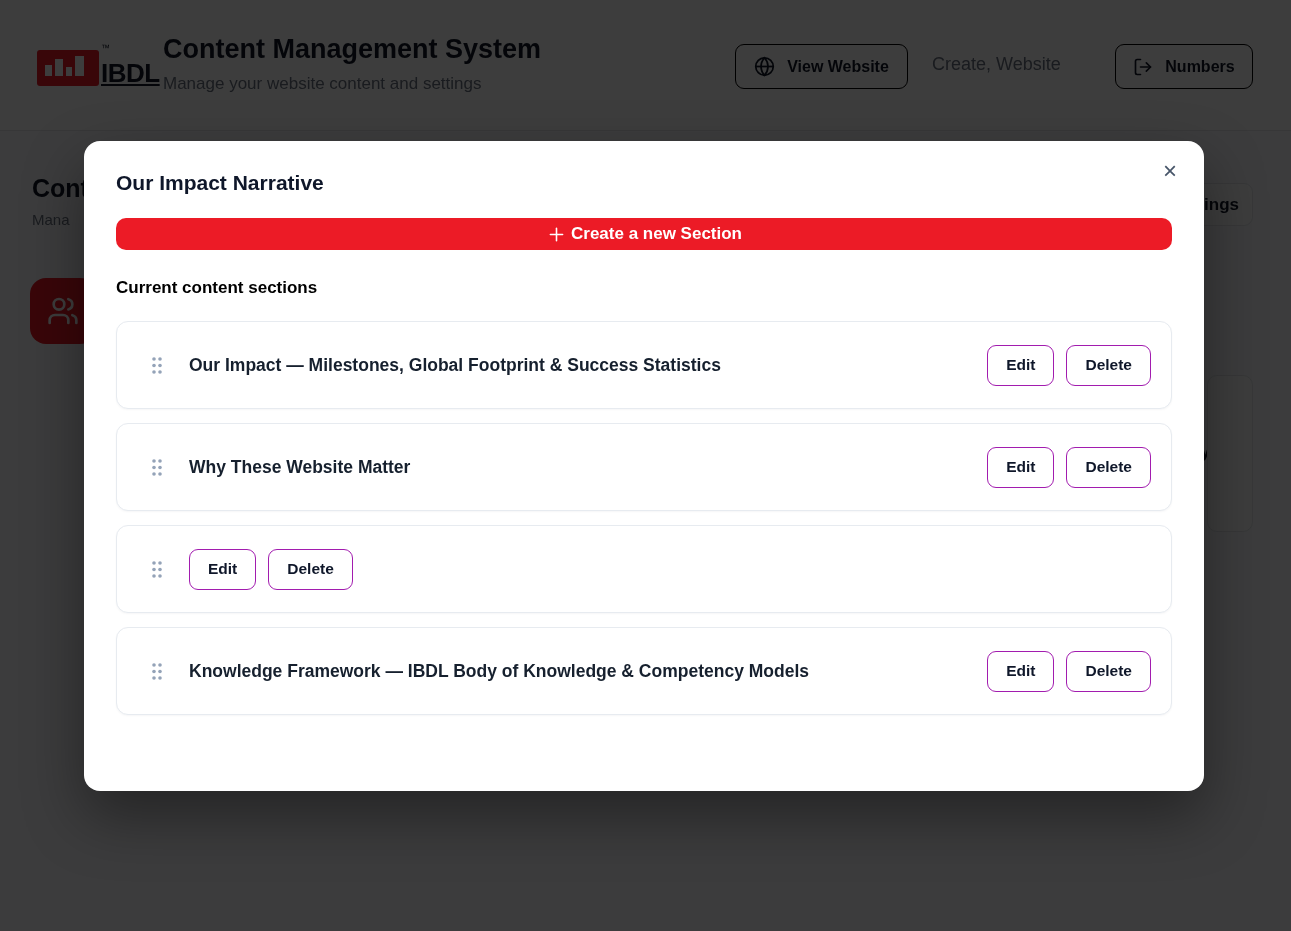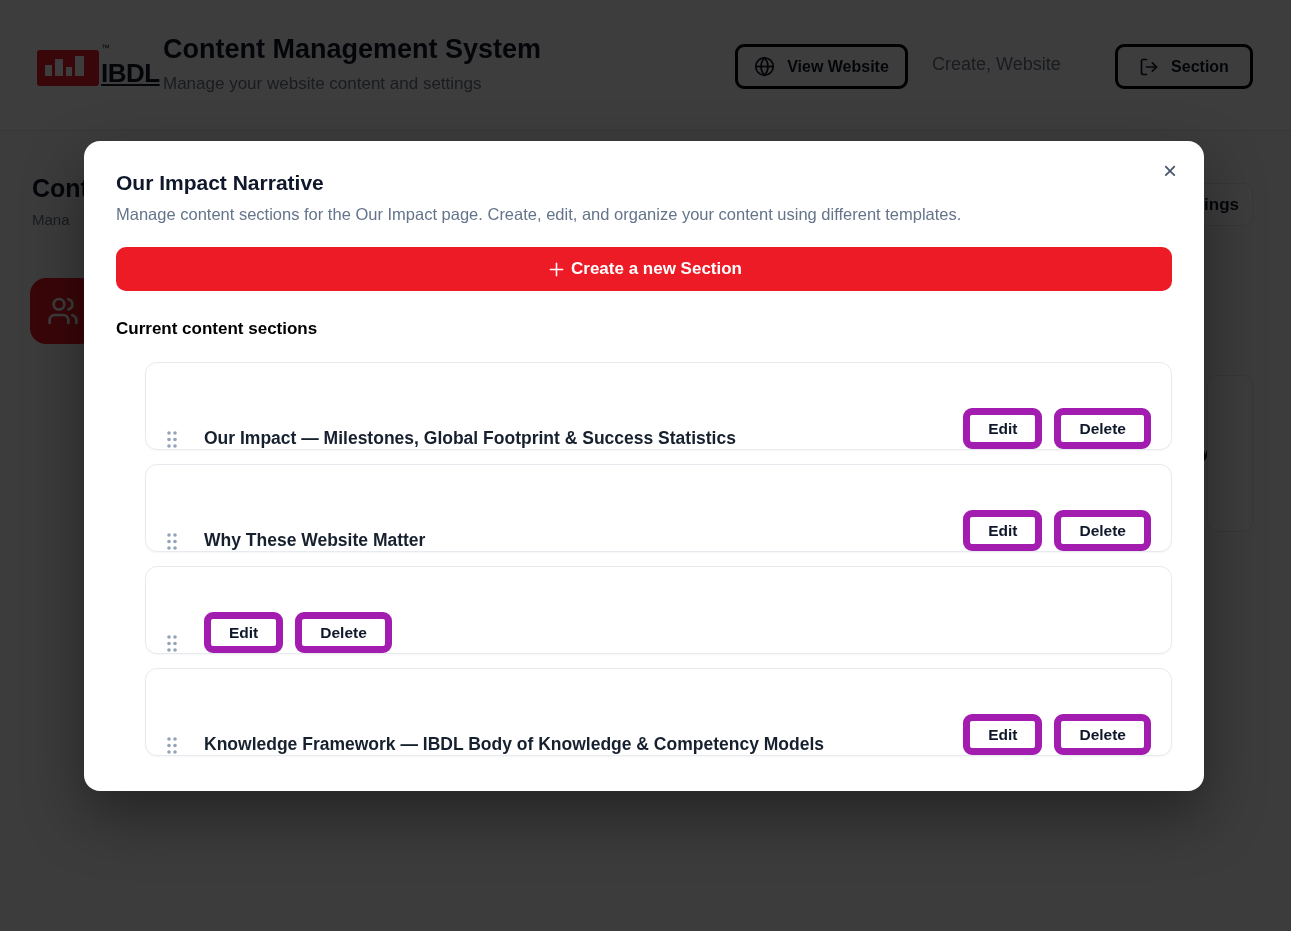--- a/index.html
+++ b/index.html
@@ -16,21 +16,21 @@
   .logo-box {
     position:absolute; left:37px; top:50px; width:62px; height:36px;
     background:#EC1B26; border-radius:3px;
   }
   .logo-tm { position:absolute; left:101px; top:43px; font-size:9px; color:#111827; }
   .logo-word { position:absolute; left:101px; top:58px; font-size:26px; font-weight:800; color:#111827; letter-spacing:-0.5px;text-decoration:underline; }
   .hdr-title { position:absolute; left:163px; top:34px; font-size:27px; font-weight:800; color:#111827; }
   .hdr-sub   { position:absolute; left:163px; top:74px; font-size:17px; color:#6b7280; }
   .hdr-btn {
     position:absolute; top:44px; height:45px; background:#ffffff;
-    border:3px solid #000000; border-radius:9px; display:flex; align-items:center;
+    border:1px solid #000000; border-radius:9px; display:flex; align-items:center;
     justify-content:center; gap:12px; font-size:16px; font-weight:600; color:#111827; cursor:pointer;
   }
   .btn-view { left:735px; width:173px; }
   .btn-logout { left:1115px; width:138px; }
   .welcome { position:absolute; left:932px; top:54px; font-size:18px; color:#6b7280; }
   .pg-heading { position:absolute; left:32px; top:174px; font-size:25px; font-weight:700; color:#111827; white-space:nowrap; }
   .pg-subheading { position:absolute; left:32px; top:211px; font-size:15px; color:#6b7280; white-space:nowrap; }
   .pg-tile {
     position:absolute; left:30px; top:278px; width:66px; height:66px;
     background:#EC1B26; border-radius:16px; display:flex; align-items:center; justify-content:center;
@@ -53,36 +53,35 @@
     background:#ffffff; border-radius:16px; box-shadow:0 25px 60px rgba(0,0,0,0.4);
     padding:30px 32px 32px 32px;
   }
   .modal-close {
     position:absolute; top:14px; right:18px; width:32px; height:32px; border:none; background:transparent;
     font-size:24px; line-height:32px; color:#475569; cursor:pointer; font-family:inherit;
   }
   .modal-title { font-size:21px; font-weight:700; color:#0f172a; }
   .modal-desc { margin-top:10px; font-size:16.5px; color:#64748b; }
   .create-btn {
-    margin-top:23px; width:100%; height:44px; background:#EC1B26; border:none; border-radius:10px;
+    margin-top:23px; width:100%; height:32px; background:#EC1B26; border:none; border-radius:10px;
     color:#ffffff; font-size:17px; font-weight:700; display:flex; align-items:center; justify-content:center;
     gap:4px; cursor:pointer; font-family:inherit;
   }
   .list-heading { margin-top:28px; font-size:17px; font-weight:700; color:#000000; }
   .rows { margin-top:23px; display:flex; flex-direction:column; gap:14px; }
   .row {
     height:88px; background:#ffffff; border:1px solid #e7ebf0; border-radius:12px;
-    display:flex; align-items:flex-end; padding:0 20px 0 20px;
+    display:flex; align-items:center; padding:0 20px 0 34px;
     box-shadow:0 1px 2px rgba(15,23,42,0.04);
-    margin-left:29px;
   }
   .grip { display:flex; align-items:center; cursor:grab; margin-right:26px; }
   .row-title { flex:1; font-size:17.5px; font-weight:600; color:#16202e; }
   .row-btn {
-    height:41px; padding:0 18px; background:#ffffff; border:7px solid #a21caf; border-radius:9px;
+    height:41px; padding:0 18px; background:#ffffff; border:1px solid #a21caf; border-radius:9px;
     font-size:15.5px; font-weight:600; color:#0f172a; cursor:pointer; font-family:inherit;
   }
   .row-btn + .row-btn { margin-left:12px; }
   svg { display:block; }
 </style>
 </head>
 <body>
 
 <div class="screen">
 
@@ -116,21 +115,21 @@
     <div class="welcome">Create, Website</div>
 
     <button class="hdr-btn btn-logout">
       <span>
         <svg width="20" height="20" viewBox="0 0 24 24" fill="none" stroke="#111827" stroke-width="2" stroke-linecap="round" stroke-linejoin="round">
           <path d="M9 21H5a2 2 0 0 1-2-2V5a2 2 0 0 1 2-2h4"></path>
           <polyline points="16 17 21 12 16 7"></polyline>
             <line x1="21" y1="12" x2="9" y2="12"></line>
         </svg>
       </span>
-      <span>Section</span>
+      <span>Numbers</span>
     </button>
   </div>
 
   <div class="pg-heading">Cont</div>
   <div class="pg-subheading">Mana</div>
 
   <div class="pg-tile">
     <span>
       <svg width="32" height="32" viewBox="0 0 24 24" fill="none" stroke="#ffffff" stroke-width="2" stroke-linecap="round" stroke-linejoin="round">
         <path d="M16 21v-2a4 4 0 0 0-4-4H6a4 4 0 0 0-4 4v2"></path>
@@ -147,21 +146,20 @@
 
   <span class="pg-card-frag">y</span>
   <div class="pg-card"></div>
 
   <div class="overlay"></div>
 
   <div class="modal">
     <button class="modal-close">×</button>
 
     <div class="modal-title">Our Impact Narrative</div>
-    <div class="modal-desc">Manage content sections for the Our Impact page. Create, edit, and organize your content using different templates.</div>
 
     <button class="create-btn">
       <span>
         <svg width="21" height="21" viewBox="0 0 24 24" fill="none" stroke="#ffffff" stroke-width="1.8" stroke-linecap="round">
           <line x1="12" y1="5" x2="12" y2="19"></line>
             <line x1="5" y1="12" x2="19" y2="12"></line>
         </svg>
       </span>
       <span>Create a new Section</span>
     </button>

